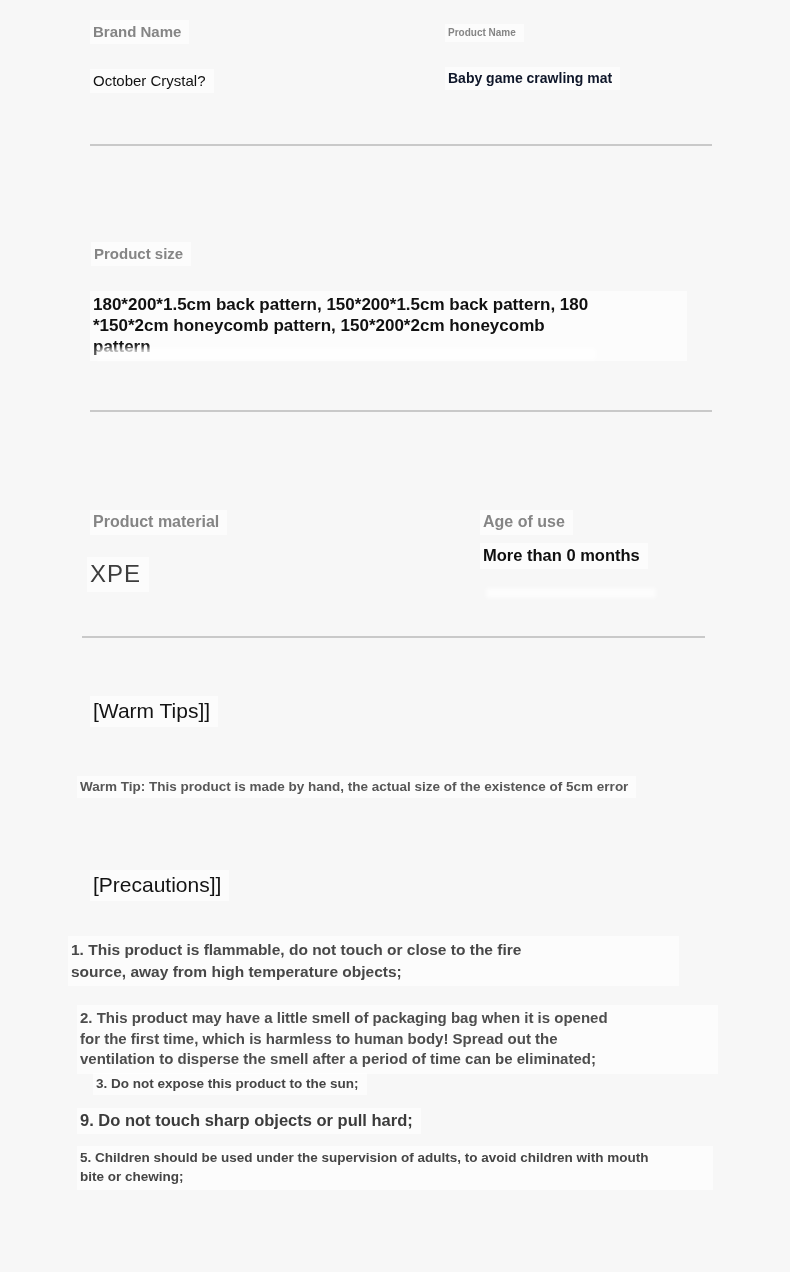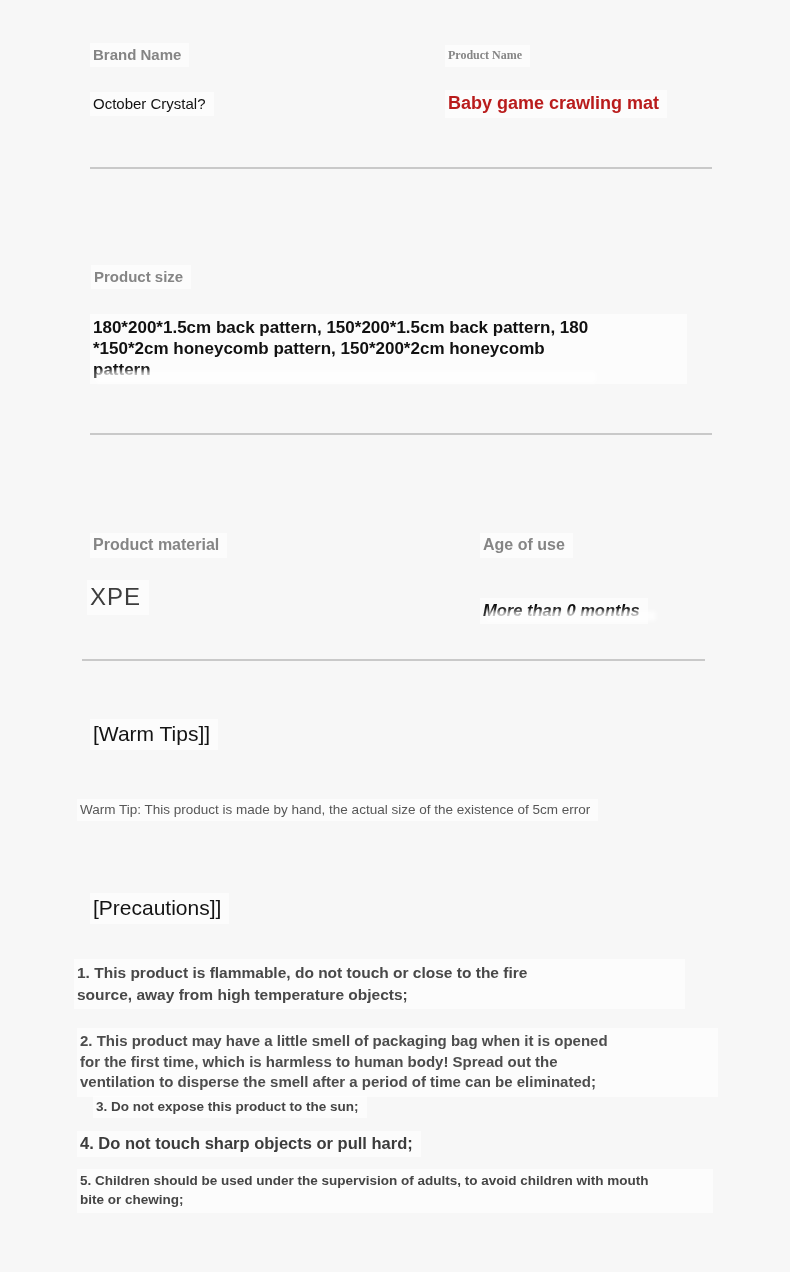--- a/index.html
+++ b/index.html
@@ -6,43 +6,42 @@
   body {
     width: 790px; height: 1272px;
     background: #f7f7f7;
     font-family: "Liberation Sans", sans-serif;
     overflow: hidden;
   }
   .canvas {
     position: relative;
     width: 790px; height: 1100px;
     background: #f7f7f7;
-    margin-top: 23px;
   }
   .abs { position: absolute; }
   .hl {
     background: rgba(255,255,255,0.62);
     display: inline-block;
     padding: 3px 8px 4px 3px;
   }
   .pre { white-space: pre-line; }
 
   .lbl { font-weight: bold; color: #858585; }
   .lbl-15 { font-size: 15px; }
-  .lbl-14 { font-size: 12px; font-family: Liberation Serif, serif; }
+  .lbl-14 { font-size: 10px; }
   .lbl-16 { font-size: 16px; }
 
   .val-brand { font-size: 15px; font-weight: normal; color: #121212; }
-  .val-name  { font-size: 18px; font-weight: bold; color: #b91c1c; }
+  .val-name  { font-size: 14px; font-weight: bold; color: #0f172a; }
   .val-size  { font-size: 17px; font-weight: bold; color: #111; line-height: 21px; width: 586px; }
   .val-material { font-size: 24px; font-weight: normal; color: #3d3d3d; letter-spacing: 1px; }
   .val-age   { font-size: 16.5px; font-weight: bold; color: #0f0f0f; }
 
   .section-heading { font-size: 21px; font-weight: normal; color: #141414; }
-  .warm-tip { font-size: 13.5px; font-weight: normal; color: #575757; }
+  .warm-tip { font-size: 13.5px; font-weight: bold; color: #575757; }
 
   .precaution-1 { font-size: 15.5px; font-weight: bold; color: #484848; line-height: 21.5px; width: 600px; }
   .precaution-2 { font-size: 15px;   font-weight: bold; color: #4d4d4d; line-height: 20.5px; width: 630px; }
   .precaution-3 { font-size: 13.5px; font-weight: bold; color: #454545; }
   .precaution-4 { font-size: 16.5px; font-weight: bold; color: #3c3c3c; }
   .precaution-5 { font-size: 13.5px; font-weight: bold; color: #454545; line-height: 18.5px; width: 625px; }
   .precaution-footer { font-size: 15.5px; font-weight: bold; color: #545454; line-height: 21.5px; width: 610px; }
 
   .divider { position: absolute; height: 2px; background: #c9c9c9; }
 
@@ -89,51 +88,51 @@
   <div class="abs" style="left:90px; top:510px;">
     <span class="hl lbl lbl-16">Product material</span>
   </div>
   <div class="abs" style="left:87px; top:557px;">
     <span class="hl val-material">XPE</span>
   </div>
 
   <div class="abs" style="left:480px; top:510px;">
     <span class="hl lbl lbl-16">Age of use</span>
   </div>
-  <div class="abs" style="left:480px; top:575px;font-style:italic;">
+  <div class="abs" style="left:480px; top:543px;">
     <span class="hl val-age">More than 0 months</span>
   </div>
   <div class="ghost" style="left:486px; top:588px; width:170px; height:10px;"></div>
 
   <div class="divider" style="left:82px; top:636px; width:623px;"></div>
 
   <div class="abs" style="left:90px; top:696px;">
     <span class="hl section-heading">[Warm Tips]]</span>
   </div>
   <div class="abs" style="left:77px; top:776px;">
     <span class="hl warm-tip">Warm Tip: This product is made by hand, the actual size of the existence of 5cm error</span>
   </div>
 
   <div class="abs" style="left:90px; top:870px;">
     <span class="hl section-heading">[Precautions]]</span>
   </div>
 
-  <div class="abs" style="left:74px; top:936px;">
+  <div class="abs" style="left:68px; top:936px;">
     <span class="hl pre precaution-1">1. This product is flammable, do not touch or close to the fire
 source, away from high temperature objects;</span>
   </div>
   <div class="abs" style="left:77px; top:1005px;">
     <span class="hl pre precaution-2">2. This product may have a little smell of packaging bag when it is opened
 for the first time, which is harmless to human body! Spread out the
 ventilation to disperse the smell after a period of time can be eliminated;</span>
   </div>
   <div class="abs" style="left:93px; top:1073px;">
     <span class="hl pre precaution-3">3. Do not expose this product to the sun;</span>
   </div>
   <div class="abs" style="left:77px; top:1108px;">
-    <span class="hl pre precaution-4">4. Do not touch sharp objects or pull hard;</span>
+    <span class="hl pre precaution-4">9. Do not touch sharp objects or pull hard;</span>
   </div>
   <div class="abs" style="left:77px; top:1146px;">
     <span class="hl pre precaution-5">5. Children should be used under the supervision of adults, to avoid children with mouth
 bite or chewing;</span>
   </div>
 
 </div>
 
 </body></html>

